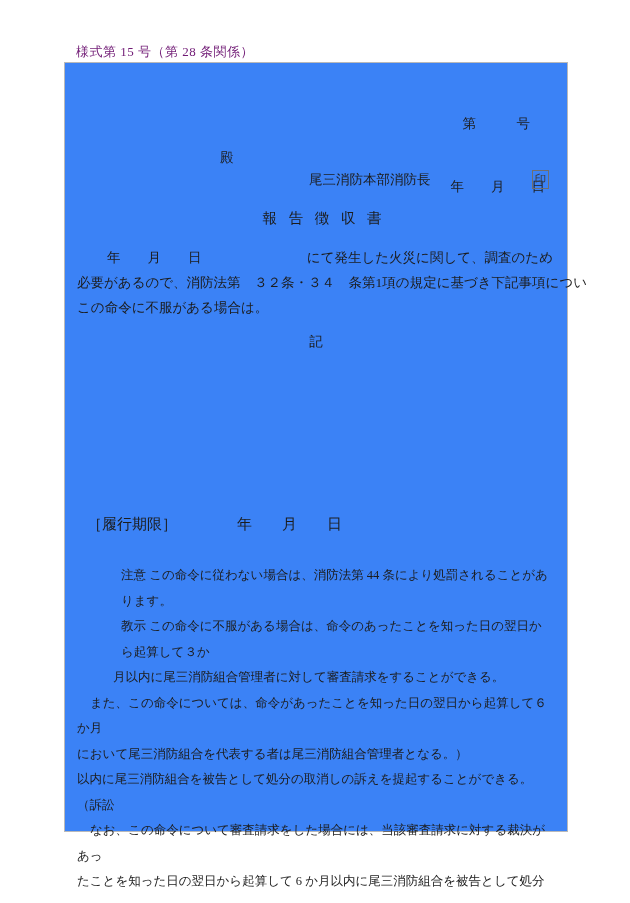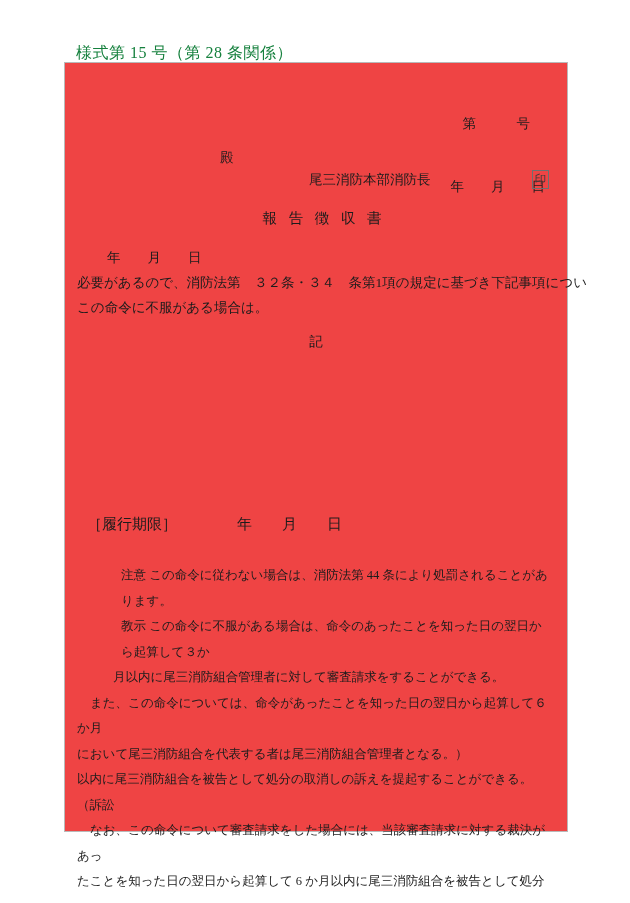--- a/index.html
+++ b/index.html
@@ -14,36 +14,36 @@
     font-family: "Liberation Serif", "DejaVu Serif", serif;
     color: #1c1c1c;
     -webkit-font-smoothing: antialiased;
   }
 
   
   .form-no {
     position: absolute;
     left: 76px;
     top: 43px;
-    font-size: 16px;
+    font-size: 13px;
     letter-spacing: 0.5px;
     white-space: nowrap;
-    color: #15803d;
+    color: #701a75;
   }
 
   
   .sheet {
     position: absolute;
     left: 64px;
     top: 62px;
     width: 504px;
     height: 770px;
     border: 1px solid #b9b9b9;
     box-sizing: border-box;
-    background: #ef4444;
+    background: #3b82f6;
   }
 
   
   .doc-meta {
     position: absolute;
     right: 22px;
     top: 8px;
     text-align: left;
     font-size: 13.5px;
     line-height: 21px;
@@ -173,20 +173,21 @@
   <div class="issuer-row">
     <span class="issuer-name">尾三消防本部消防長</span>
     <span class="seal-box">印</span>
   </div>
 
   <div class="doc-title">報 告 徴 収 書</div>
 
   <div class="body-block">
     <span class="body-line body-line-1">
       <span class="seg-left">年　　月　　日</span>
+      <span class="seg-right">にて発生した火災に関して、調査のため</span>
     </span>
     <span class="body-line">必要があるので、消防法第　３２条・３４　条第1項の規定に基づき下記事項につい</span>
     <span class="body-line">この命令に不服がある場合は。</span>
   </div>
 
   <div class="ki-mark">記</div>
 
   <div class="deadline">［履行期限］　　　　年　　月　　日</div>
 
   <div class="notice-block">

